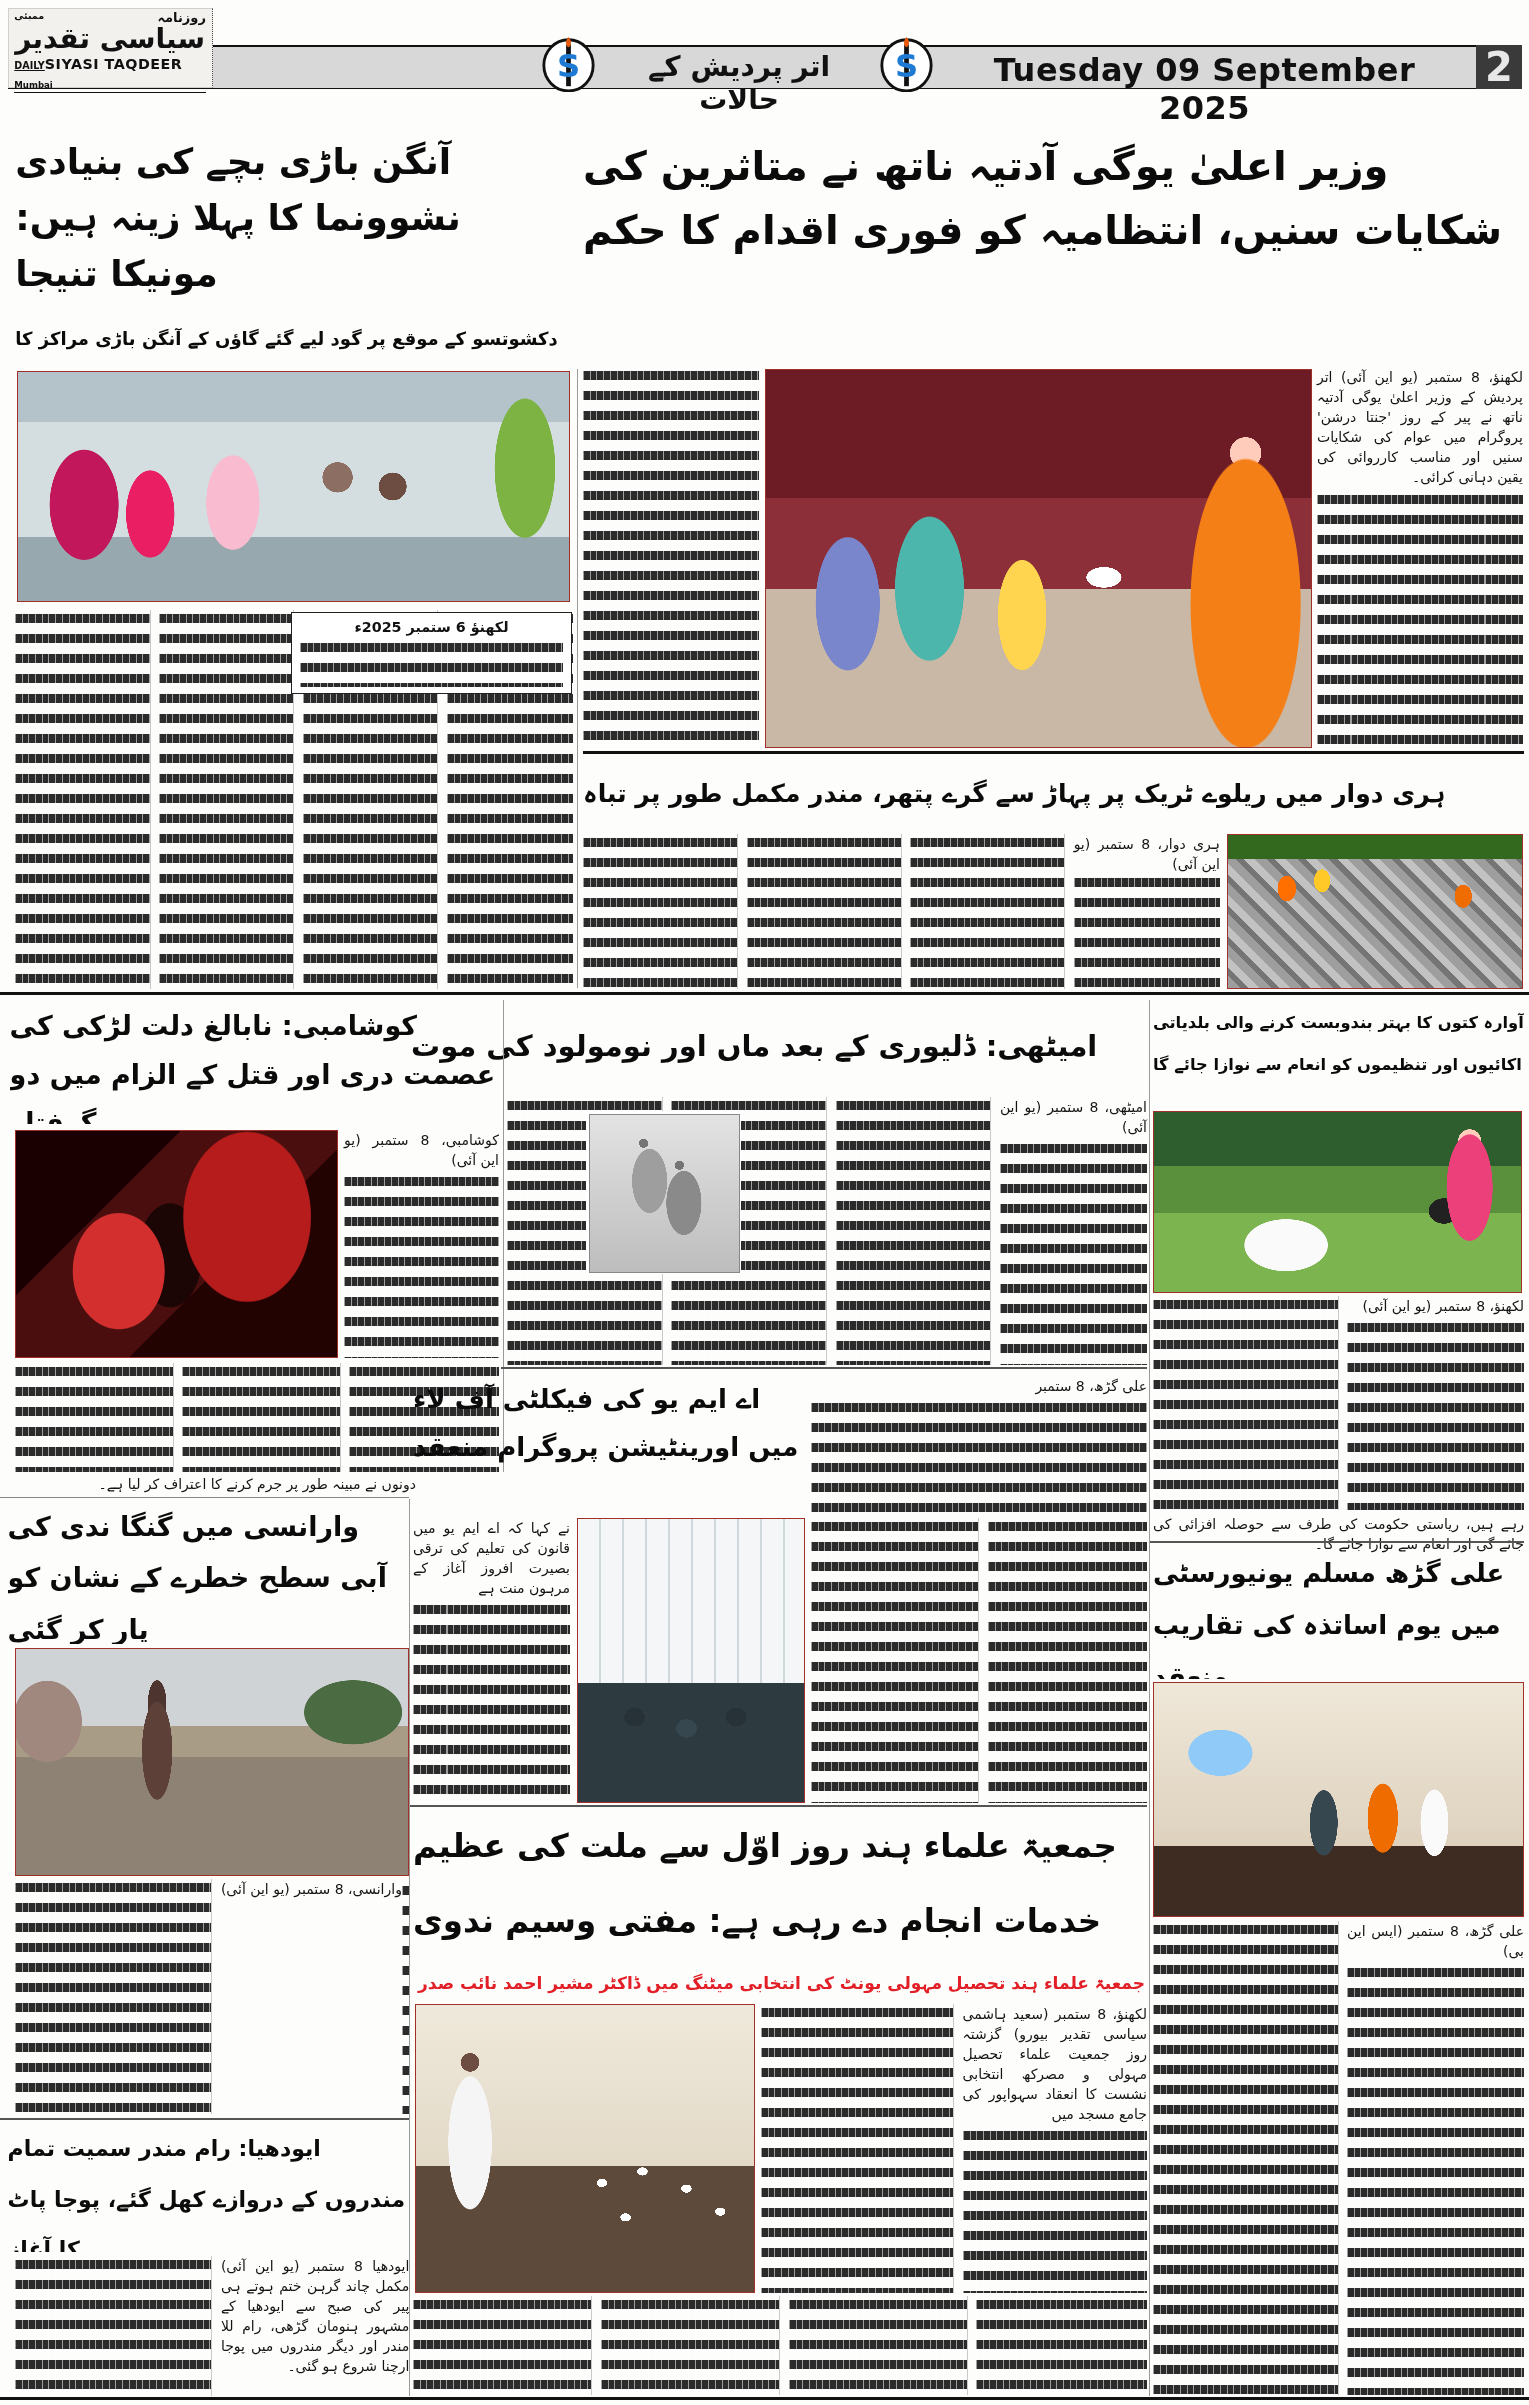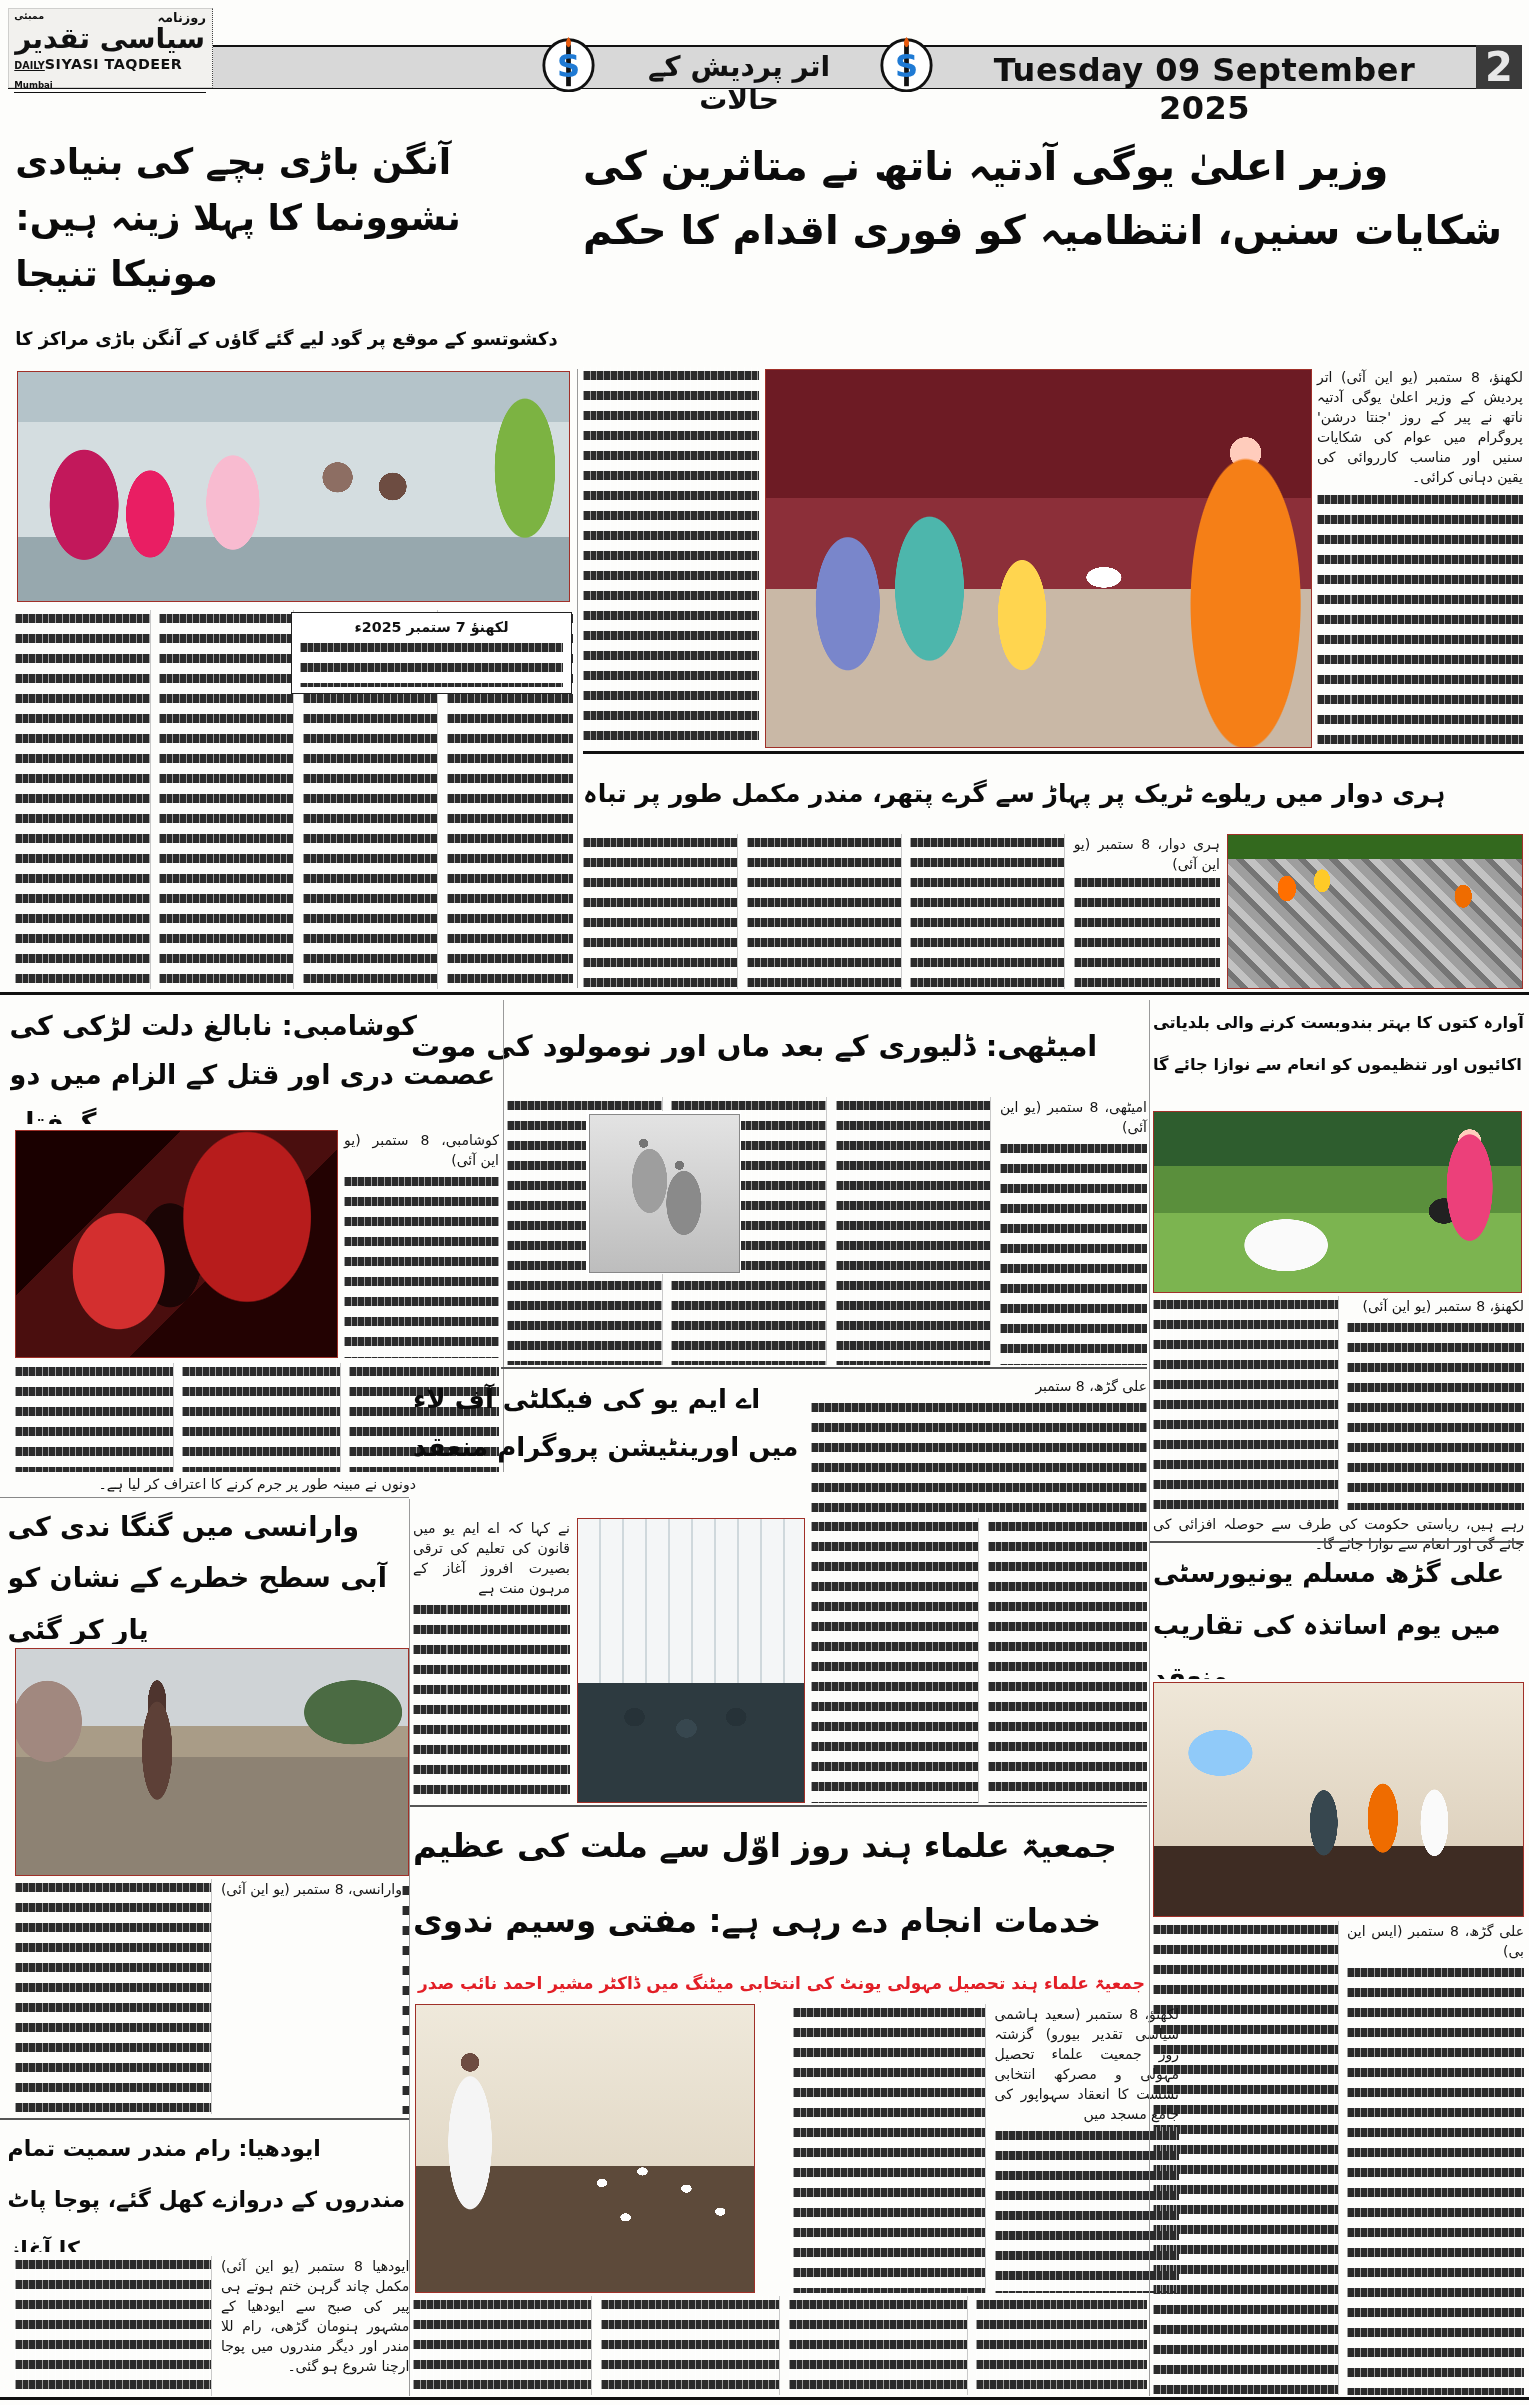--- a/index.html
+++ b/index.html
@@ -76,21 +76,21 @@
        radial-gradient(50px 115px at 92% 42%, #7cb342 0 60%, transparent 61%),
        linear-gradient(to bottom, #b4c3c9 0 22%, #d4dde0 22% 72%, #97a8ae 72%);"></div>
 
   <div class="abs cols" style="left:15.3px;top:610px;width:558px;height:379px;">
     <div class="col sim"></div>
     <div class="col sim"></div>
     <div class="col sim"></div>
     <div class="col sim"></div>
   </div>
   <div class="abs boxed" style="left:291px;top:612px;width:281px;height:82px;padding:5.7px 7.6px;">
-    <div class="capline" style="font-size:14.3px;">لکھنؤ 7 ستمبر 2025ء</div>
+    <div class="capline" style="font-size:14.3px;">لکھنؤ 6 ستمبر 2025ء</div>
     <div class="sim" style="height:48px;margin-top:4.8px;"></div>
   </div>
 
   <div class="abs hl" style="left:583px;top:134px;width:941px;height:212px;font-size:40px;line-height:1.6;">وزیر اعلیٰ یوگی آدتیہ ناتھ نے متاثرین کی شکایات سنیں، انتظامیہ کو فوری اقدام کا حکم</div>
 
   <div class="abs cols" style="left:583px;top:367px;width:176px;height:380px;">
     <div class="col sim"></div>
   </div>
 
   <div class="abs photo" style="left:765px;top:369px;width:547px;height:379px;background:
@@ -255,21 +255,21 @@
        radial-gradient(36px 110px at 16% 48%, #f5f5f5 0 60%, transparent 61%),
        radial-gradient(15.3px 15.3px at 16% 20%, #6d4c41 0 60%, transparent 61%),
        radial-gradient(8.6px 6.7px at 55% 62%, #ffffff 0 60%, transparent 61%),
        radial-gradient(8.6px 6.7px at 67% 58%, #ffffff 0 60%, transparent 61%),
        radial-gradient(8.6px 6.7px at 80% 64%, #ffffff 0 60%, transparent 61%),
        radial-gradient(8.6px 6.7px at 62% 74%, #ffffff 0 60%, transparent 61%),
        radial-gradient(8.6px 6.7px at 90% 72%, #ffffff 0 60%, transparent 61%),
        linear-gradient(to top, #5d4a3a 0 44%, transparent 44%),
        linear-gradient(to bottom, #efe9db, #d9cdb8);"></div>
 
-  <div class="abs cols" style="left:793px;top:2004px;width:386px;height:289px;">
+  <div class="abs cols" style="left:761px;top:2004px;width:386px;height:289px;">
     <div class="col" style="display:flex;flex-direction:column;">
       <div class="lead">لکھنؤ، 8 ستمبر (سعید ہاشمی سیاسی تقدیر بیورو) گزشتہ روز جمعیت علماء تحصیل مہولی و مصرکھ انتخابی نشست کا انعقاد سہواپور کی جامع مسجد میں</div>
       <div class="sim simfill" style="margin-top:2.9px;"></div>
     </div>
     <div class="col sim"></div>
   </div>
   <div class="abs cols" style="left:413px;top:2296px;width:734px;height:99px;">
     <div class="col sim"></div>
     <div class="col sim"></div>
     <div class="col sim"></div>

